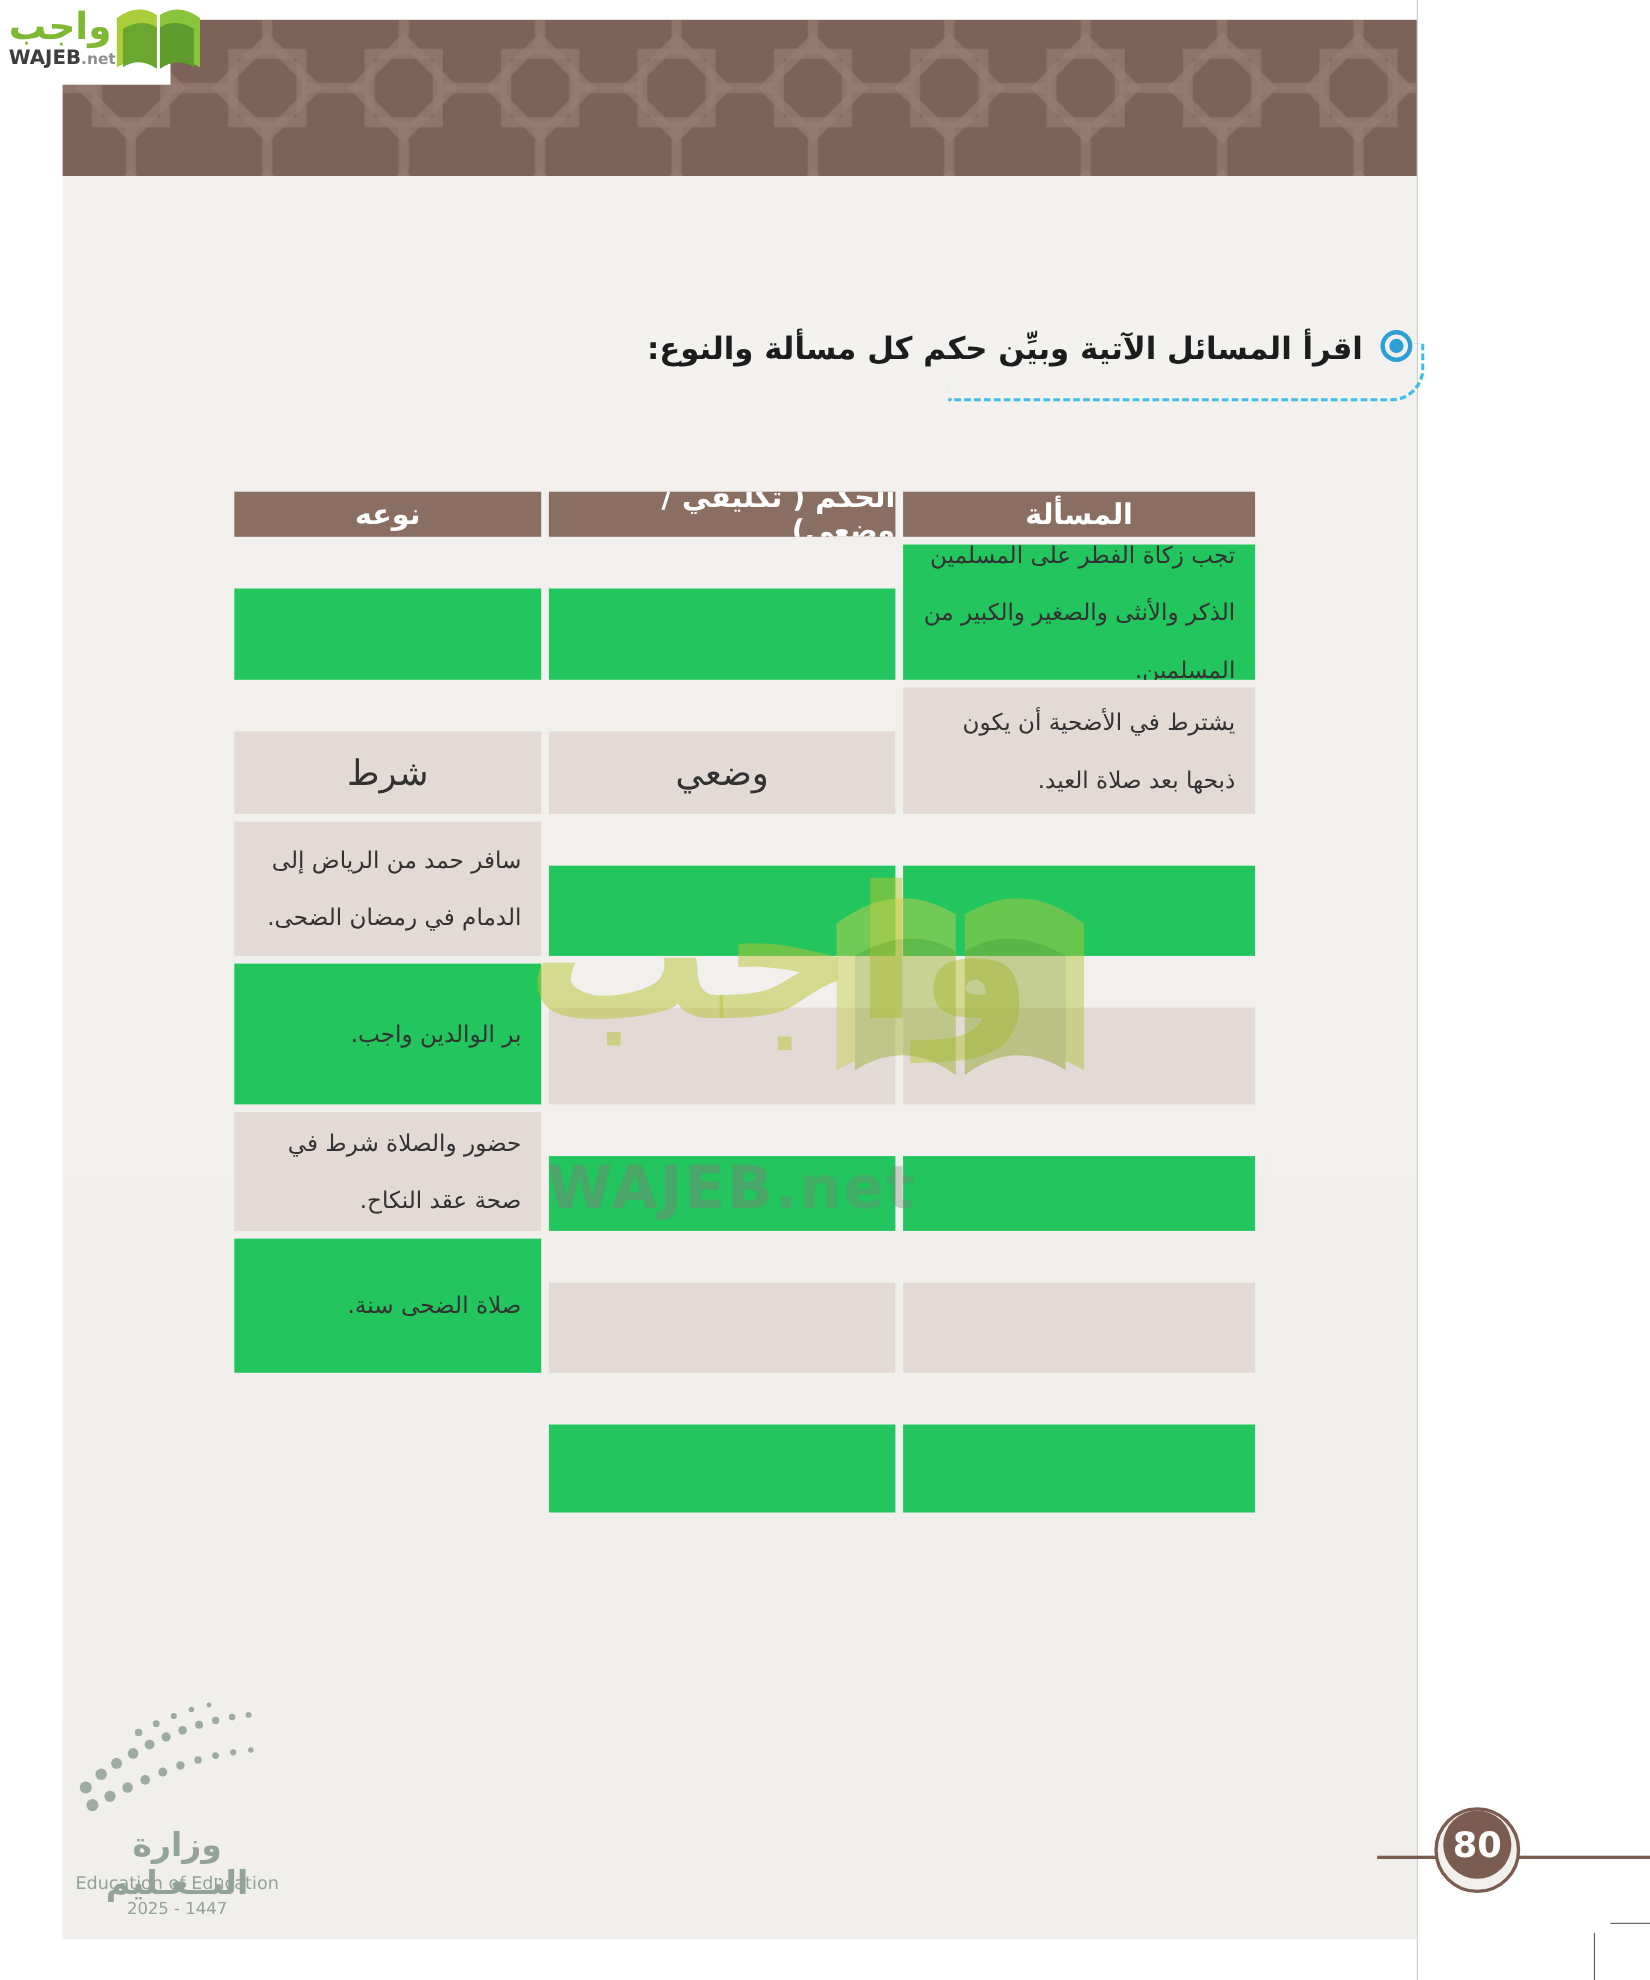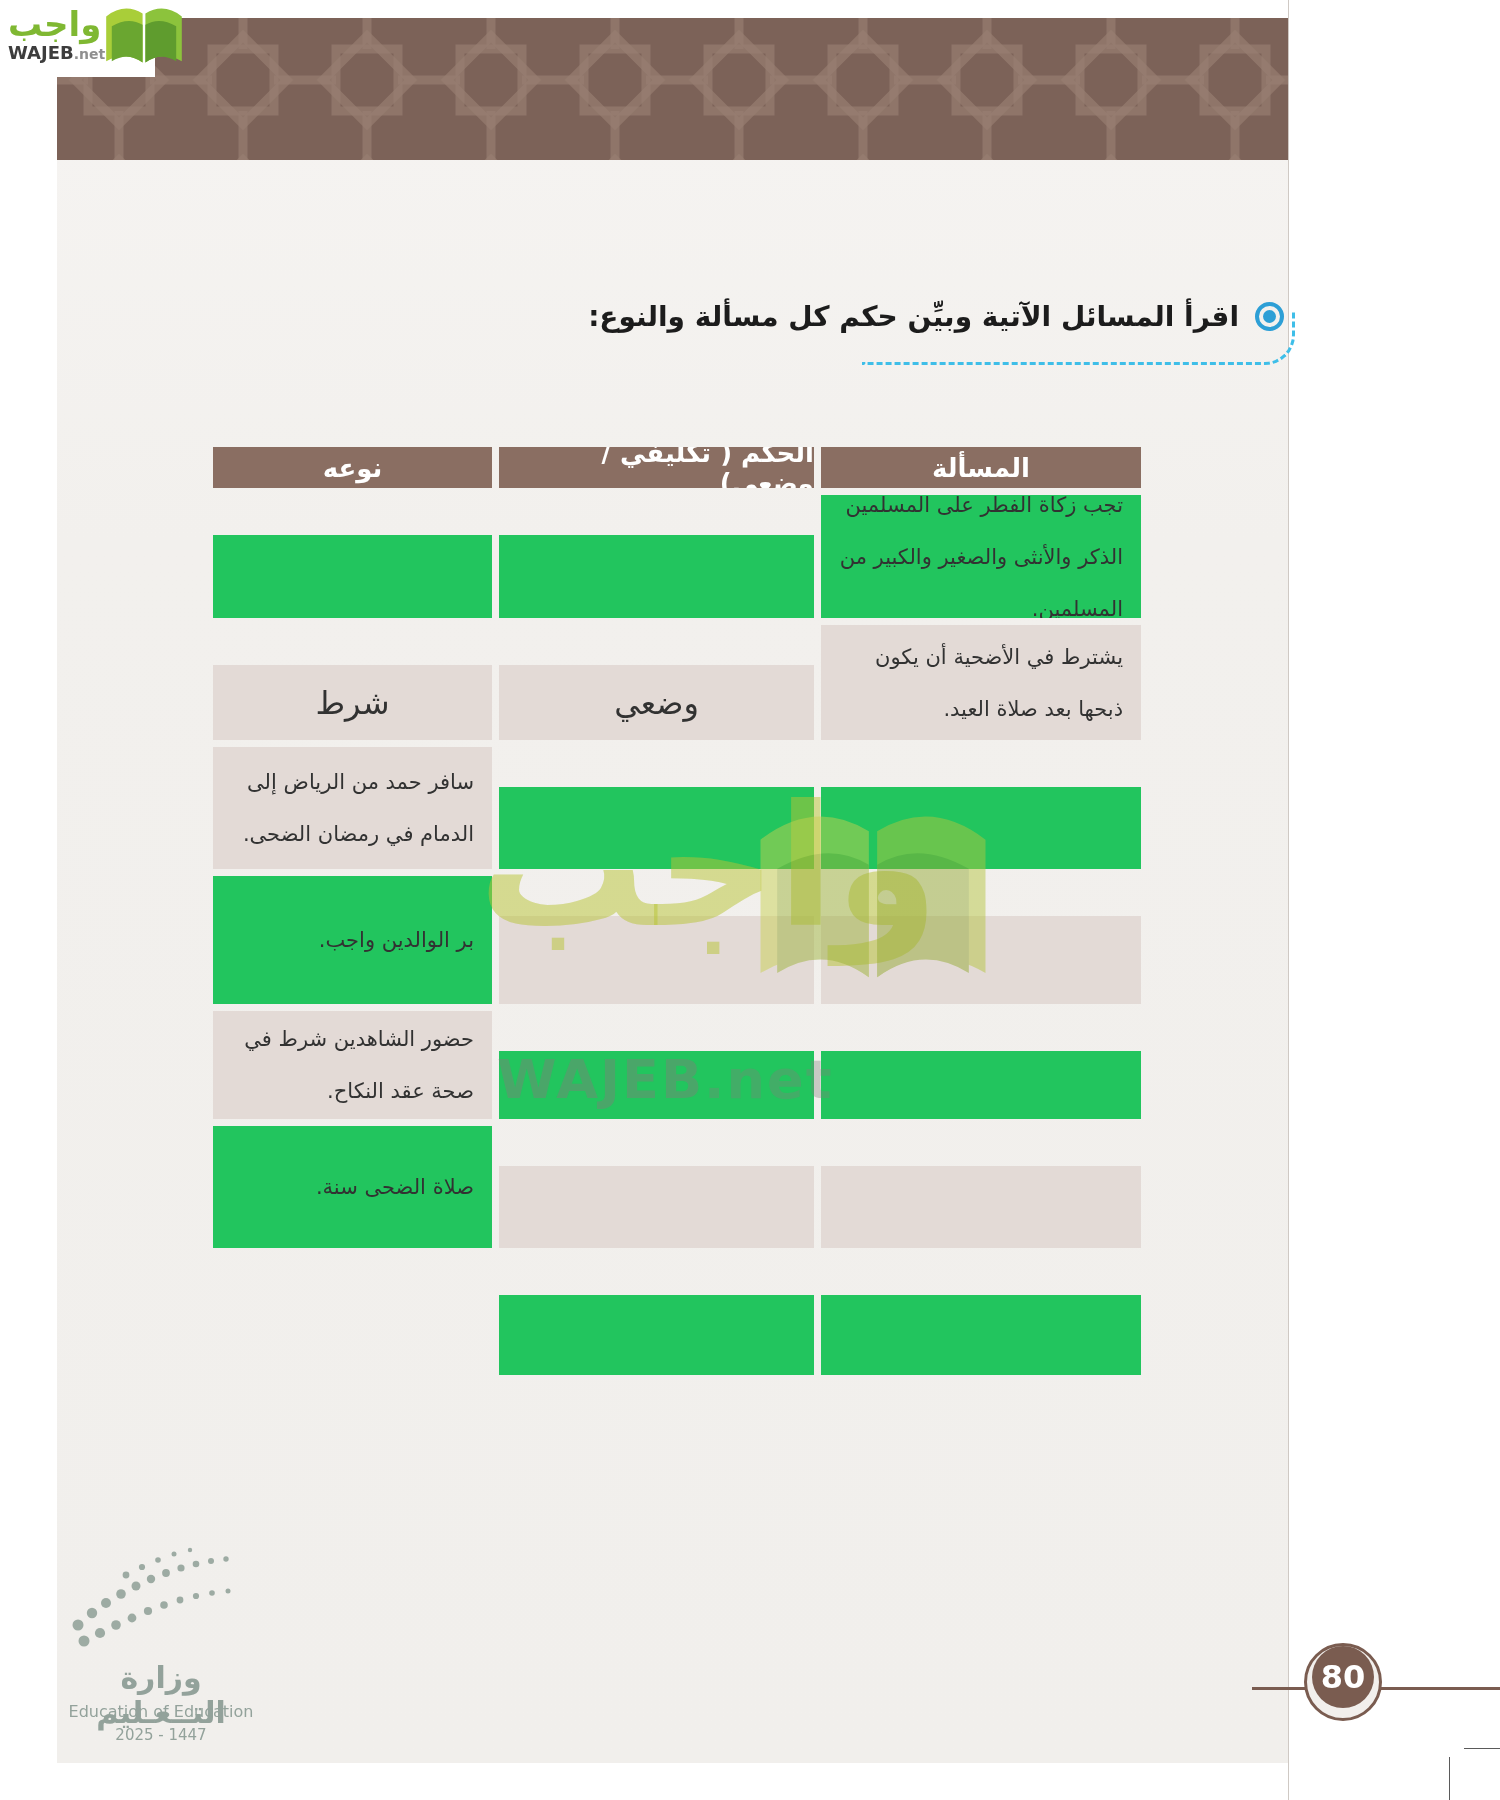--- a/index.html
+++ b/index.html
@@ -16,21 +16,21 @@
   
   .logo-box{position:absolute;left:0;top:0;width:155px;height:77px;background:#ffffff;}
   .logo-ar{position:absolute;left:8px;top:6px;width:92px;text-align:center;font-size:34px;font-weight:bold;
            color:#7fb832;line-height:36px;}
   .logo-en{position:absolute;left:8px;top:42px;width:92px;text-align:center;font-size:18px;font-weight:bold;color:#3d3d3d;}
   .logo-en .net{font-size:14px;color:#8f8f8f;font-weight:bold;}
   .logo-book{position:absolute;left:100px;top:1px;}
   
   .instr-dash{position:absolute;left:862px;top:312px;width:430px;height:50px;
               border-right:3px dashed #3ebee8;border-bottom:3px dashed #3ebee8;border-radius:0 0 30px 0;}
-  .instruction{position:absolute;top:300px;right:216px;display:flex;direction:rtl;align-items:center;gap:16px;}
+  .instruction{position:absolute;top:300px;right:216px;display:flex;direction:rtl;align-items:flex-start;gap:16px;}
   .bullet{width:21px;height:21px;border:4px solid #2d9fd6;border-radius:50%;background:#f3f1ee;
           display:flex;align-items:center;justify-content:center;flex:0 0 auto;}
   .bullet i{display:block;width:13px;height:13px;border-radius:50%;background:#2d9fd6;}
   .instr-text{font-size:28px;font-weight:bold;color:#1c1c1c;white-space:nowrap;}
   
   .qtable{position:absolute;left:213px;top:405px;width:928px;display:grid;direction:rtl;
           grid-template-columns:320px 315px 279px;
           grid-template-rows:83px 123px 115px 122px 128px 108px 122px 120px;
           gap:7px;}
   .cell{overflow:hidden;}
@@ -133,21 +133,21 @@
     <div class="cell answer r-dark"></div>
     <div class="cell answer r-dark"></div>
 
     <div class="cell issue r-light">
         <span>بر الوالدين واجب.</span>
       </div>
     <div class="cell answer r-light"></div>
     <div class="cell answer r-light"></div>
 
     <div class="cell issue r-dark">
-        <span>حضور الشاهدين شرط في صحة عقد النكاح.</span>
+        <span>حضور والصلاة شرط في صحة عقد النكاح.</span>
       </div>
     <div class="cell answer r-dark"></div>
     <div class="cell answer r-dark"></div>
 
     <div class="cell issue r-light">
         <span>صلاة الضحى سنة.</span>
       </div>
     <div class="cell answer r-light"></div>
     <div class="cell answer r-light"></div>
   </div>

